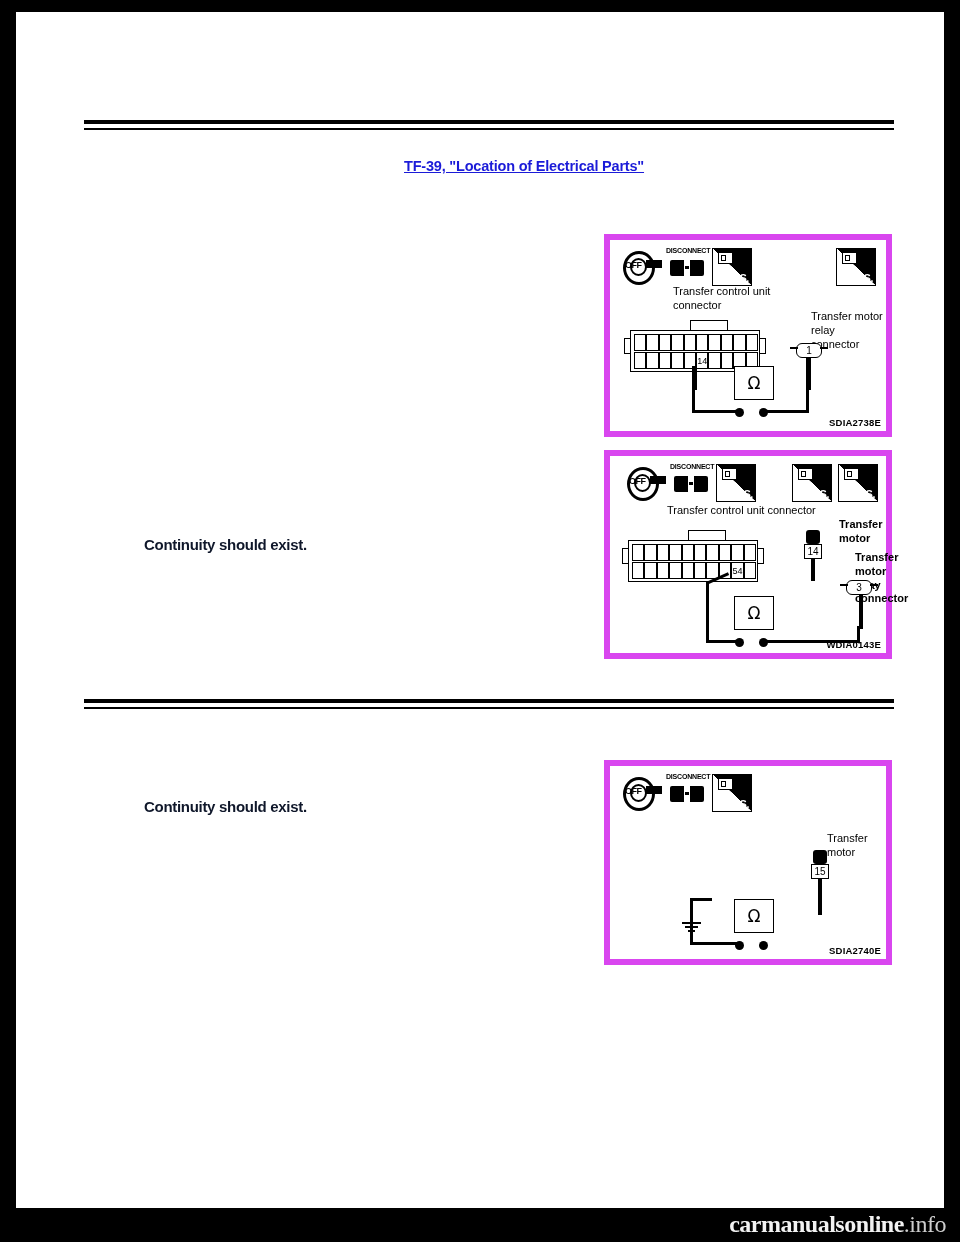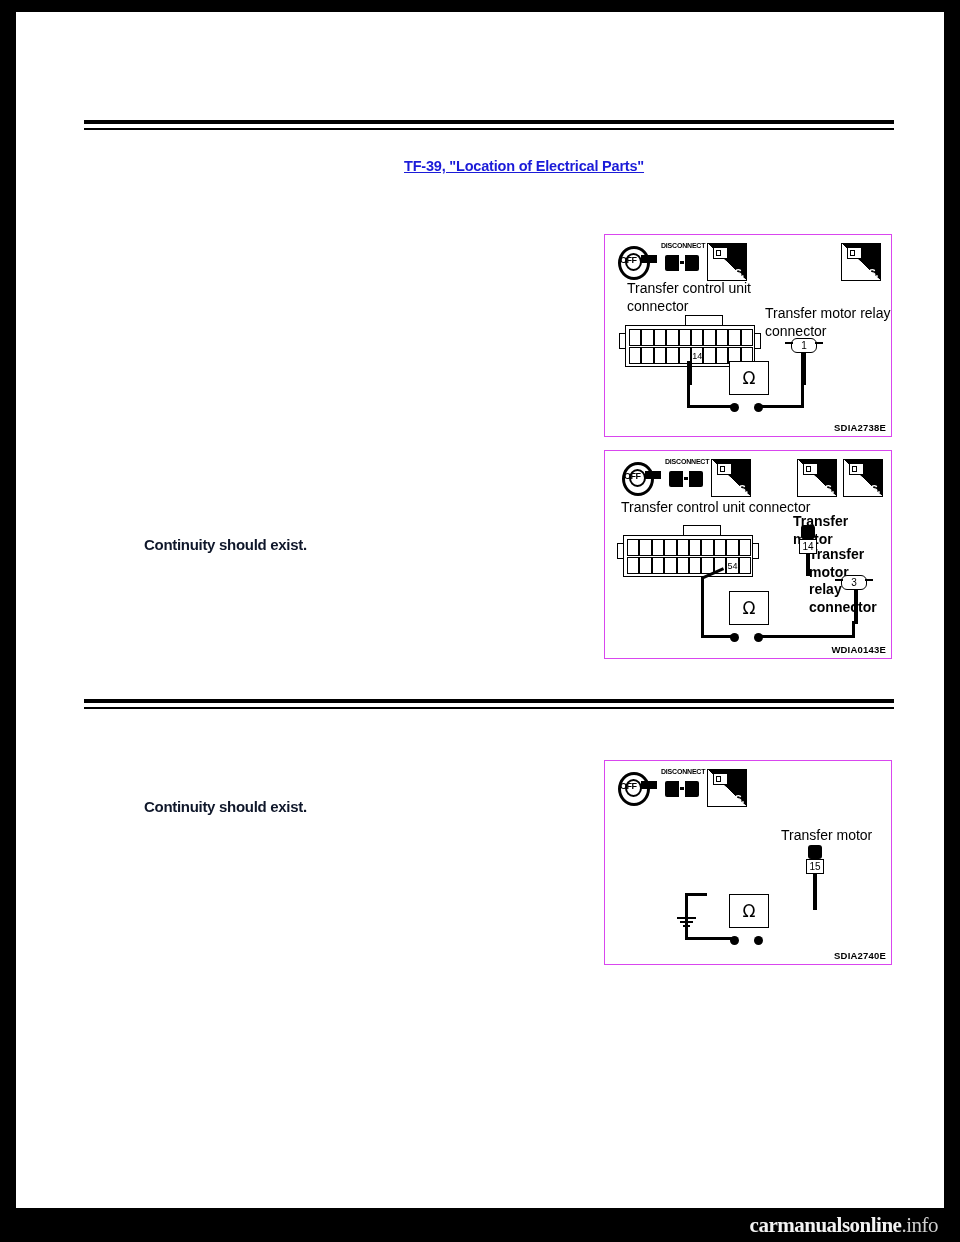--- a/index.html
+++ b/index.html
@@ -66,21 +66,21 @@
     white-space: nowrap;
     letter-spacing: -0.3px;
   }
   .blue-1 { left: 128px; top: 524px; }
   .blue-2 { left: 128px; top: 786px; }
 
   
   .figure {
     position: absolute;
     background: #ffffff;
-    border: 1px solid #d946ef;
+    border: 6px solid #d946ef;
     box-sizing: border-box;
   }
   #fig1 { left: 588px; top: 222px; width: 288px; height: 203px; }
   #fig2 { left: 588px; top: 438px; width: 288px; height: 209px; }
   #fig3 { left: 588px; top: 748px; width: 288px; height: 205px; }
 
   .fig-code {
     position: absolute;
     right: 5px;
     bottom: 3px;
@@ -202,24 +202,25 @@
     position: absolute;
     right: 2px; bottom: 1px;
     font-size: 10.5px;
     font-weight: bold;
     color: #fff;
     letter-spacing: -0.3px;
   }
 
   .fig-label {
     position: absolute;
-    font-size: 14px;
+    font-size: 11px;
     color: #000;
     line-height: 1.25;
     white-space: pre-line;
+    margin-left: 41px;
   }
   .fig-label.bold { font-weight: bold; }
 
   
   .conn-block {
     position: absolute;
     border: 1.5px solid #000;
     box-sizing: border-box;
     background: #fff;
   }
@@ -295,23 +296,23 @@
     position: absolute;
     background: #000;
   }
   .ground-sym {
     position: absolute;
   }
 
   
   .watermark {
     position: absolute;
-    right: 22px;
+    right: 14px;
     bottom: 4px;
-    font-size: 21px;
+    font-size: 24px;
     font-weight: bold;
     color: #ffffff;
     letter-spacing: -0.5px;
     opacity: 0.95;
     font-family: "Liberation Serif", serif;
   }
   .watermark .light { color: #d9d9d9; font-weight: normal; }
 </style>
 </head>
 <body>

